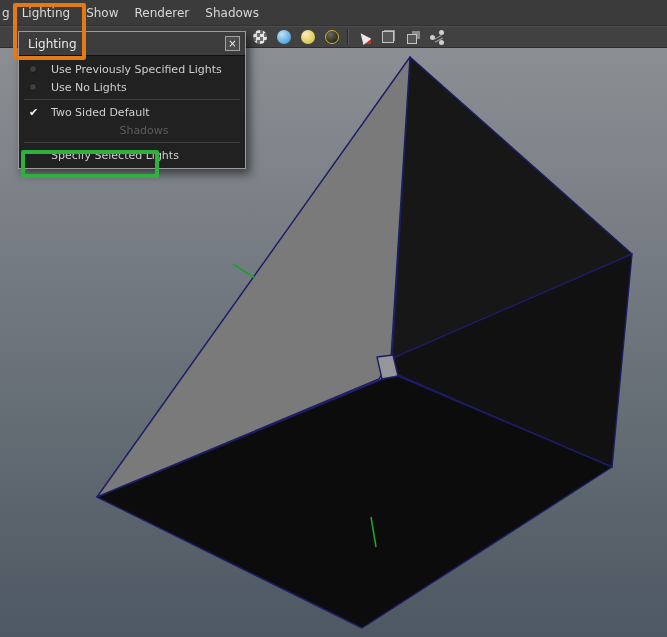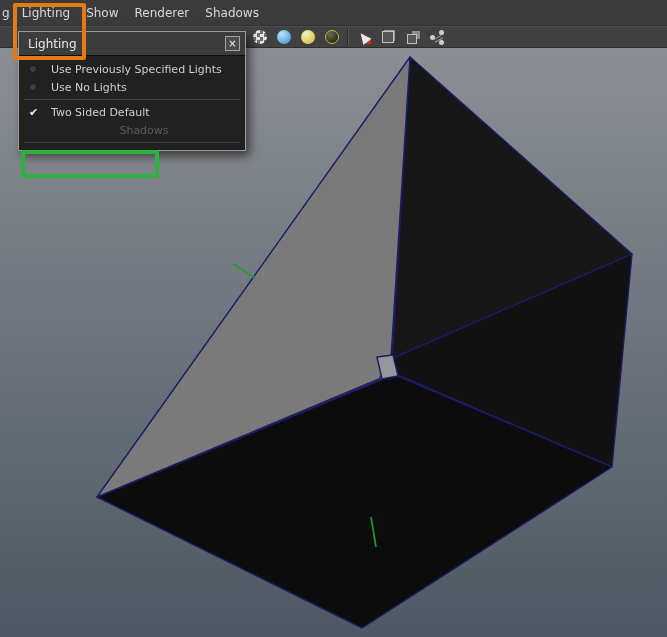--- a/index.html
+++ b/index.html
@@ -168,19 +168,23 @@
           <span class="gutter">
             <span class="check">✔</span>
           </span>
           <span class="lbl">Two Sided Default</span>
         </div>
         <div class="mi disabled">
           <span class="gutter"></span>
           <span class="lbl">Shadows</span>
         </div>
         <div class="sep"></div>
+        <div class="mi">
+          <span class="gutter"></span>
+          <span class="lbl">Specify Selected Lights</span>
+        </div>
       </div>
   </div>
 
   <div class="annotation" id="orange-box" style="border-color: rgb(225, 122, 23);"></div>
   <div class="annotation" id="green-box" style="border-color: rgb(46, 178, 62);"></div>
 
 </div>
 
 </body></html>

